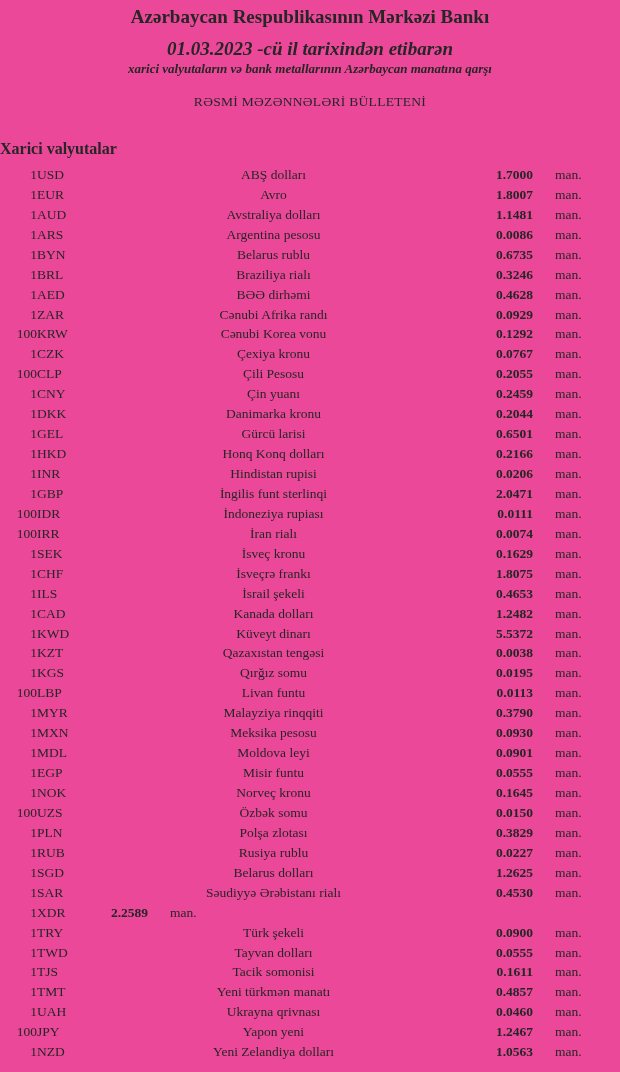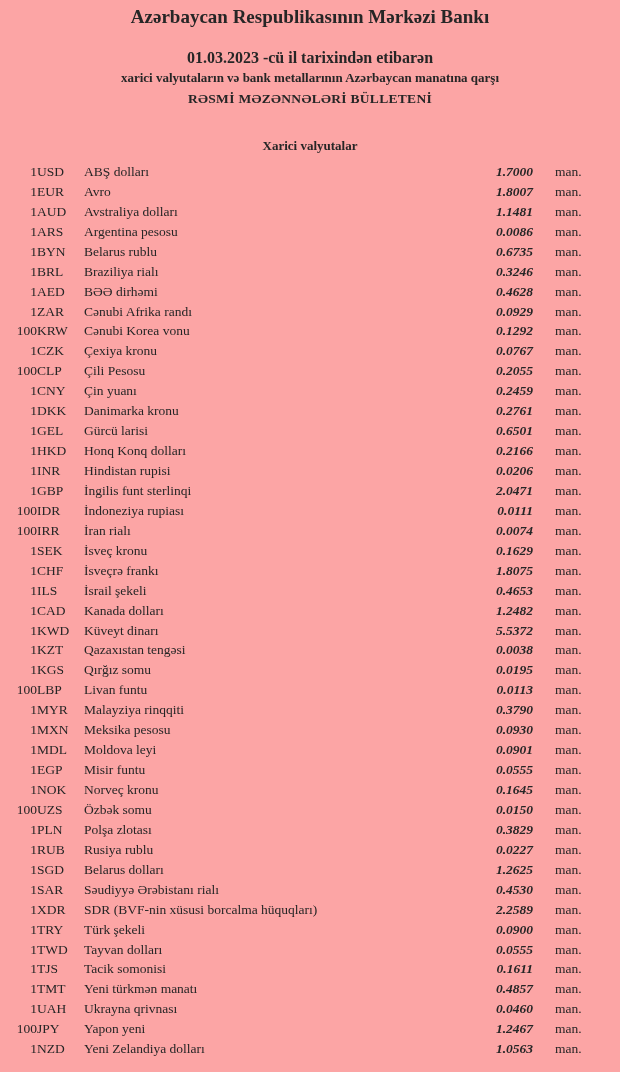--- a/index.html
+++ b/index.html
@@ -10,53 +10,55 @@
   body {
     width: 620px;
     height: 1072px;
     color: #262626;
     font-family: "Liberation Serif", "DejaVu Serif", serif;
     overflow: hidden;
   }
   .page {
     width: 620px;
     height: 1072px;
-    background: #fca5a5;
+    background: #ec4899;
   }
   header {
     text-align: center;
     padding-top: 5px;
   }
   .bank-name {
     font-size: 19px;
     font-weight: bold;
     line-height: 23px;
   }
   .date-line {
-    font-size: 16px;
+    font-size: 19px;
     font-weight: bold;
     line-height: 16px;
-    margin-top: 22px;
+    margin-top: 13px;
+    font-style: italic;
   }
   .subtitle {
     font-size: 13px;
     font-weight: bold;
     line-height: 16px;
     margin-top: 4px;
+    font-style: italic;
   }
   .bulletin-title {
     font-size: 13.5px;
-    font-weight: bold;
+    font-weight: normal;
     line-height: 17px;
-    margin-top: 4px;
+    margin-top: 16px;
     letter-spacing: 0.3px;
   }
   .section-title {
-    text-align: center;
-    font-size: 13px;
+    text-align: left;
+    font-size: 16px;
     font-weight: bold;
     margin-top: 30px;
     line-height: 17px;
   }
   .rates {
     margin-top: 8px;
   }
   .row {
     display: flex;
     align-items: center;
@@ -72,26 +74,26 @@
   }
   .code {
     width: 41px;
     text-align: left;
     flex: 0 0 auto;
   }
   .name {
     flex: 1 1 auto;
     margin-left: 6px;
     overflow: hidden;
+    text-align: center;
   }
   .rate {
     width: 70px;
     text-align: right;
     font-weight: bold;
-    font-style: italic;
     flex: 0 0 auto;
   }
   .unit {
     width: 35px;
     margin-left: 22px;
     flex: 0 0 auto;
     font-family: Liberation Serif, serif;
   }
 </style>
 </head>
@@ -201,21 +203,21 @@
     <span class="code">CNY</span>
     <span class="name">Çin yuanı</span>
     <span class="rate">0.2459</span>
     <span class="unit">man.</span>
   </div>
 
   <div class="row">
     <span class="qty">1</span>
     <span class="code">DKK</span>
     <span class="name">Danimarka kronu</span>
-    <span class="rate">0.2761</span>
+    <span class="rate">0.2044</span>
     <span class="unit">man.</span>
   </div>
 
   <div class="row">
     <span class="qty">1</span>
     <span class="code">GEL</span>
     <span class="name">Gürcü larisi</span>
     <span class="rate">0.6501</span>
     <span class="unit">man.</span>
   </div>
@@ -400,21 +402,20 @@
     <span class="qty">1</span>
     <span class="code">SAR</span>
     <span class="name">Səudiyyə Ərəbistanı rialı</span>
     <span class="rate">0.4530</span>
     <span class="unit">man.</span>
   </div>
 
   <div class="row">
     <span class="qty">1</span>
     <span class="code">XDR</span>
-    <span class="name">SDR (BVF-nin xüsusi borcalma hüquqları)</span>
     <span class="rate">2.2589</span>
     <span class="unit">man.</span>
   </div>
 
   <div class="row">
     <span class="qty">1</span>
     <span class="code">TRY</span>
     <span class="name">Türk şekeli</span>
     <span class="rate">0.0900</span>
     <span class="unit">man.</span>

